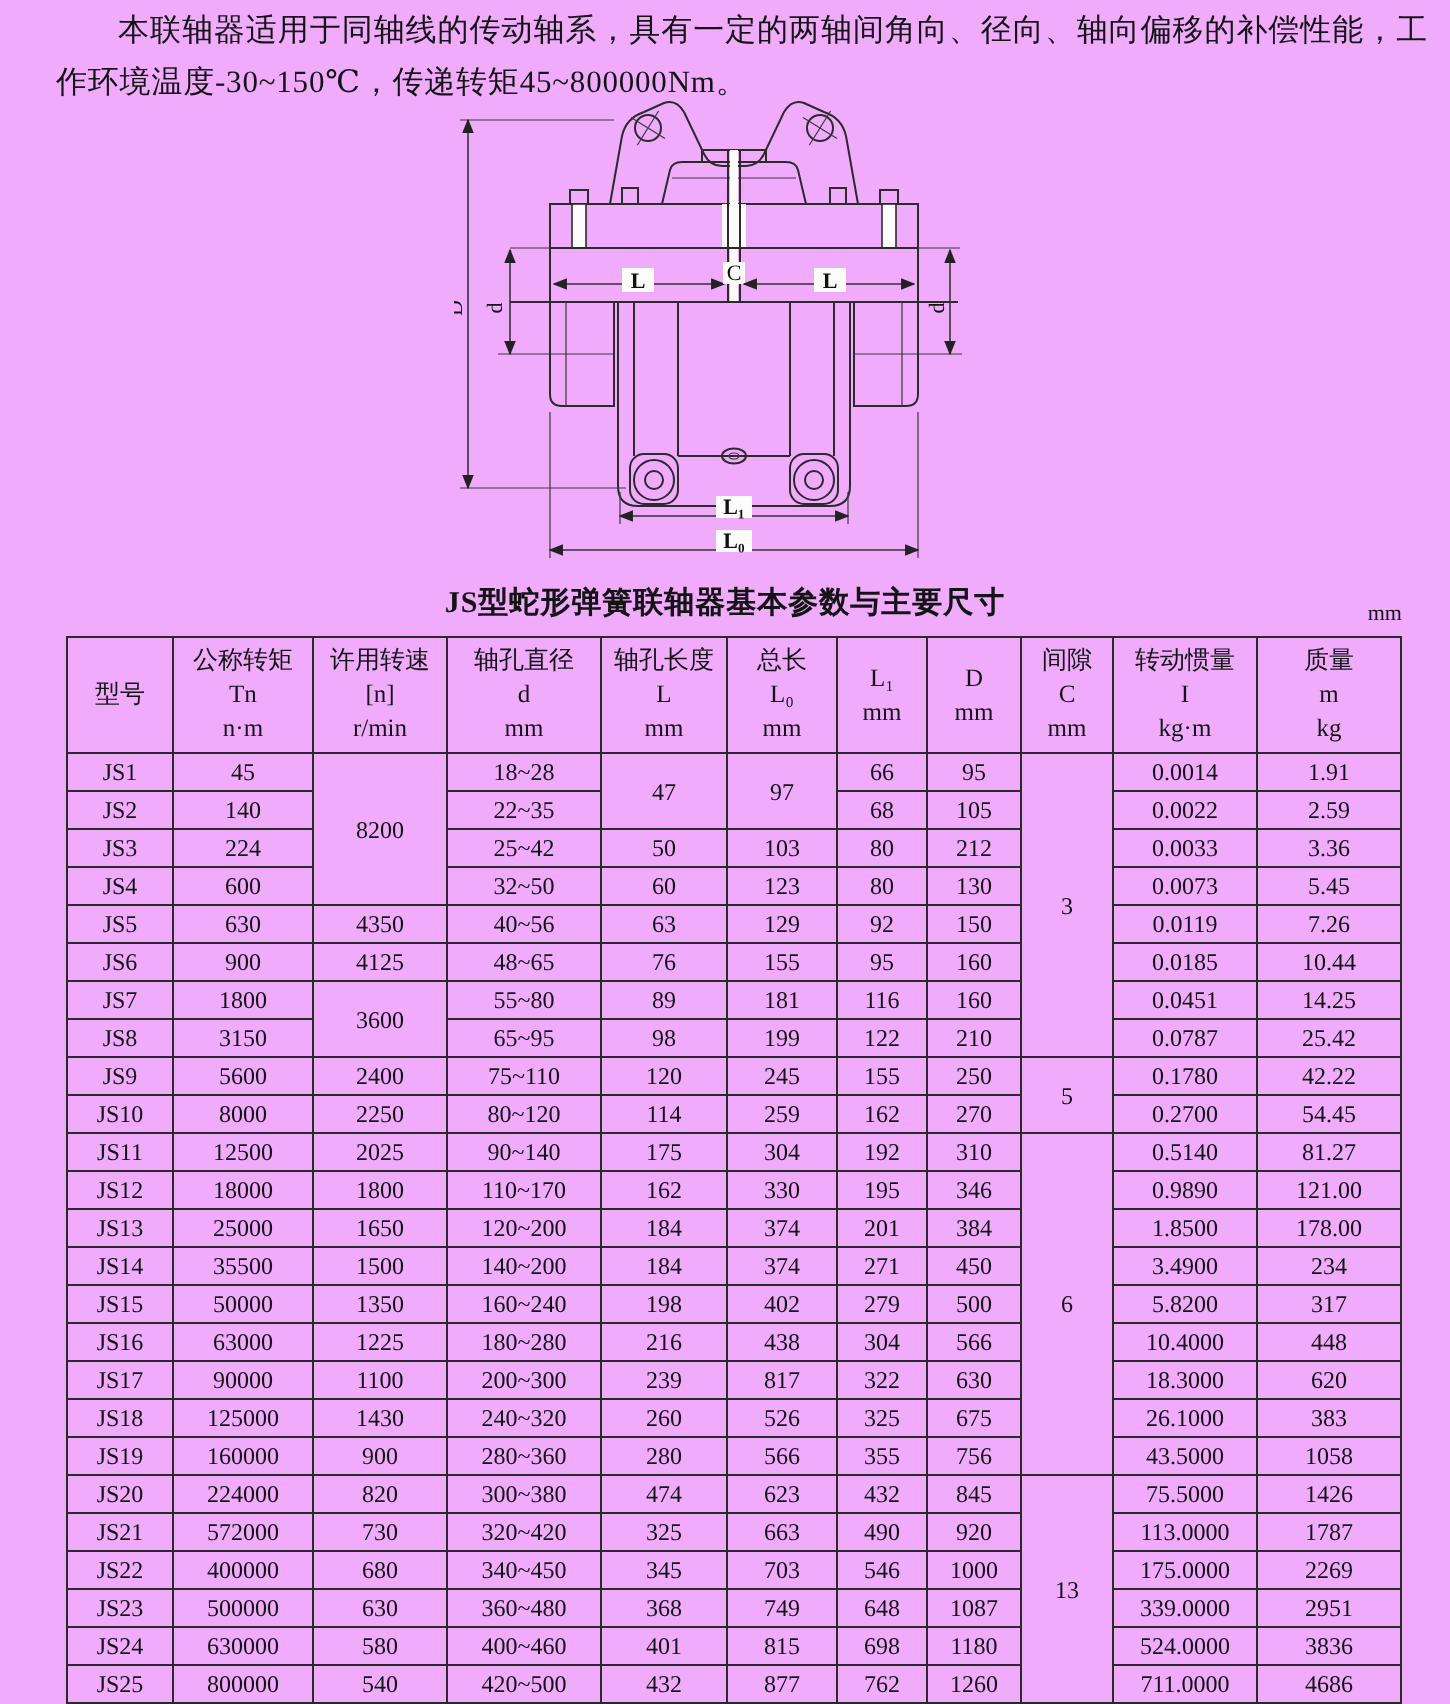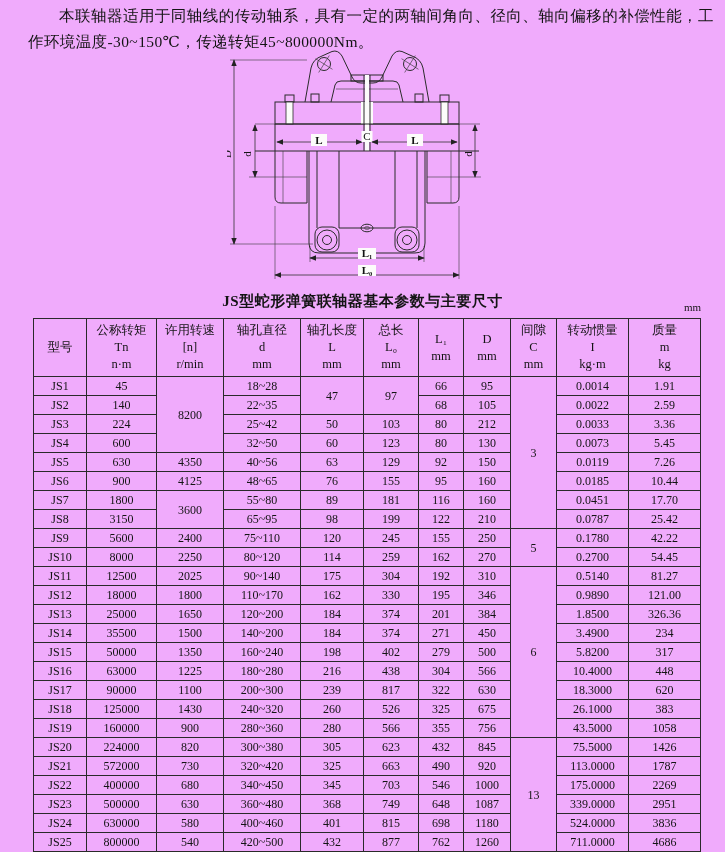--- a/index.html
+++ b/index.html
@@ -302,21 +302,21 @@
         <tr>
           <td>JS7</td>
           <td>1800</td>
           <td rowspan="2">3600</td>
           <td>55~80</td>
           <td>89</td>
           <td>181</td>
           <td>116</td>
           <td>160</td>
           <td>0.0451</td>
-          <td>17.70</td>
+          <td>14.25</td>
         </tr>
         <tr>
           <td>JS8</td>
           <td>3150</td>
           <td>65~95</td>
           <td>98</td>
           <td>199</td>
           <td>122</td>
           <td>210</td>
           <td>0.0787</td>
@@ -375,21 +375,21 @@
         <tr>
           <td>JS13</td>
           <td>25000</td>
           <td>1650</td>
           <td>120~200</td>
           <td>184</td>
           <td>374</td>
           <td>201</td>
           <td>384</td>
           <td>1.8500</td>
-          <td>326.36</td>
+          <td>178.00</td>
         </tr>
         <tr>
           <td>JS14</td>
           <td>35500</td>
           <td>1500</td>
           <td>140~200</td>
           <td>184</td>
           <td>374</td>
           <td>271</td>
           <td>450</td>
@@ -454,21 +454,21 @@
           <td>355</td>
           <td>756</td>
           <td>43.5000</td>
           <td>1058</td>
         </tr>
         <tr>
           <td>JS20</td>
           <td>224000</td>
           <td>820</td>
           <td>300~380</td>
-          <td>305</td>
+          <td>474</td>
           <td>623</td>
           <td>432</td>
           <td>845</td>
           <td rowspan="6">13</td>
           <td>75.5000</td>
           <td>1426</td>
         </tr>
         <tr>
           <td>JS21</td>
           <td>572000</td>

